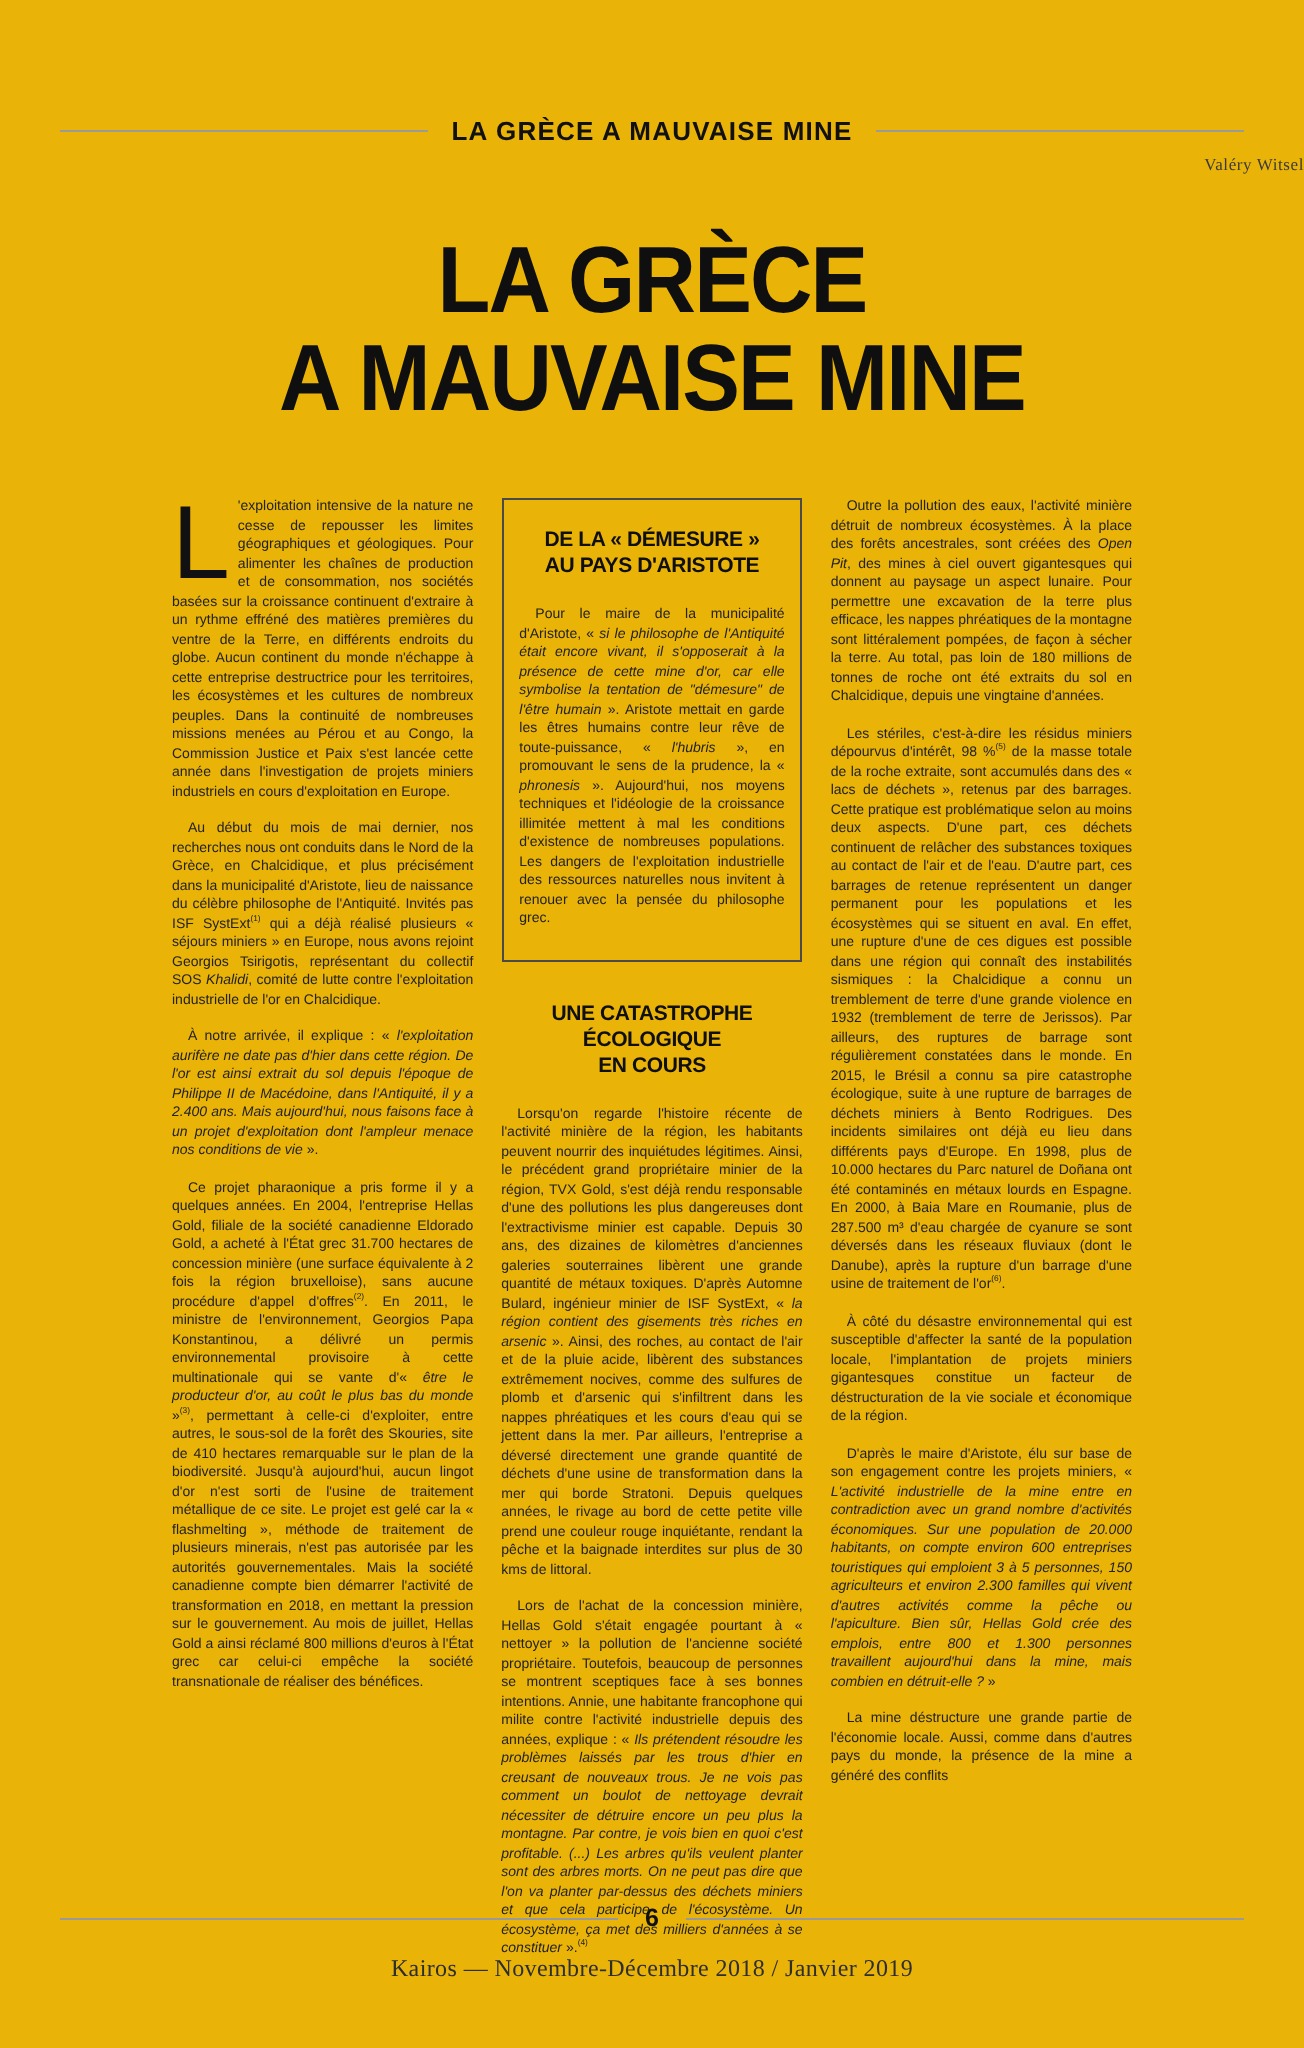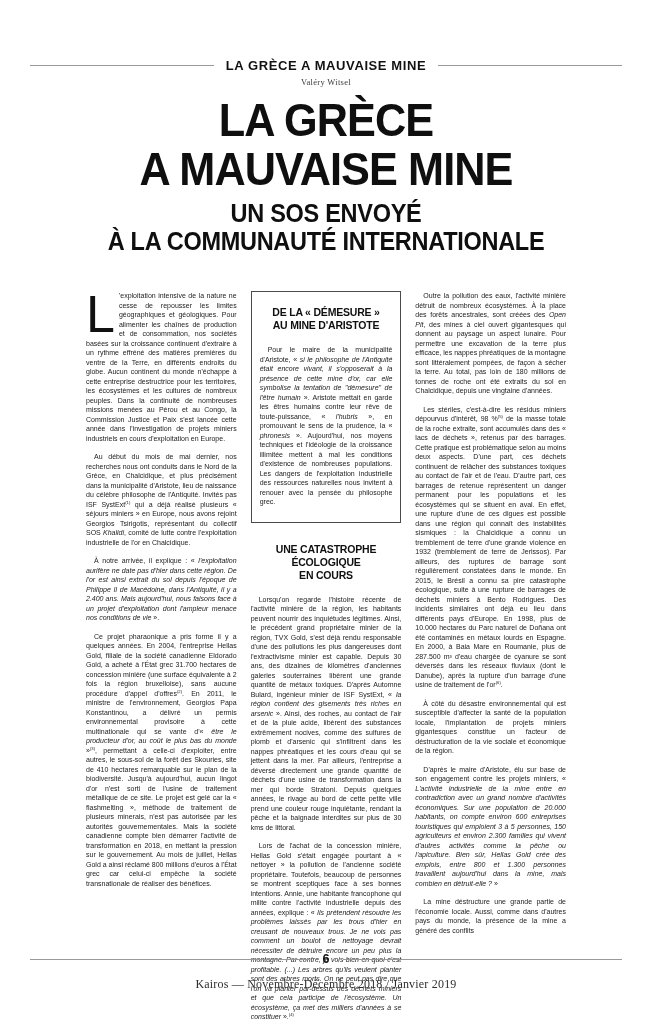--- a/index.html
+++ b/index.html
@@ -1,44 +1,44 @@
 <!DOCTYPE html>
 <html lang="fr"><head>
 <meta charset="utf-8">
 <style>
   html,body{margin:0;padding:0;}
   body{background:#e8e8e8;}
   .page{
     position:relative;
     width:652px;height:1024px;
     margin:0 auto;
-    background:#ffffff;
+    background:#eab308;
     color:#1b1b1b;
     font-family:"Liberation Sans","DejaVu Sans",sans-serif;
     overflow:hidden;
     box-sizing:border-box;
   }
   
   .kicker-row{
     display:flex;align-items:center;
     padding:0 30px;margin-top:58px;
   }
   .rule{flex:1;height:1px;background:#9a9a9a;}
   .kicker{
     margin:0 12px;
     font-size:13px;font-weight:bold;letter-spacing:.6px;
     white-space:nowrap;color:#111;
   }
   .author{
-    text-align:center;margin-top:4px;
+    text-align:right;margin-top:4px;
     font-family:"Liberation Serif","DejaVu Serif",serif;
     font-size:8.5px;color:#3a3a3a;letter-spacing:.3px;
   }
   
-  .title-block{margin-top:8px;text-align:center;color:#0f0f0f;}
+  .title-block{margin-top:28px;text-align:center;color:#0f0f0f;}
   .title-line{
     font-size:47px;font-weight:bold;line-height:49px;
     letter-spacing:-1px;transform:scaleX(.92);transform-origin:center;
   }
   .subtitle-line{
     font-size:25px;font-weight:bold;line-height:28px;
     letter-spacing:-.3px;transform:scaleX(.94);transform-origin:center;
   }
   .subtitle-block{margin-top:6px;}
   
@@ -99,43 +99,39 @@
   <div class="kicker-row">
     <div class="rule"></div>
     <div class="kicker">LA GRÈCE A MAUVAISE MINE</div>
     <div class="rule"></div>
   </div>
   <div class="author">Valéry Witsel</div>
 
   <div class="title-block">
     <div class="title-line">LA GRÈCE</div>
     <div class="title-line">A MAUVAISE MINE</div>
-    <div class="subtitle-block">
-      <div class="subtitle-line">UN SOS ENVOYÉ</div>
-      <div class="subtitle-line">À LA COMMUNAUTÉ INTERNATIONALE</div>
-    </div>
   </div>
 
   <div class="columns">
 
     <div class="col">
       <div class="para lead">
         <span class="dropcap">L</span><span><span>'exploitation intensive de la nature ne cesse de repousser les limites géographiques et géologiques. Pour alimenter les chaînes de production et de consommation, nos sociétés basées sur la croissance continuent d'extraire à un rythme effréné des matières premières du ventre de la Terre, en différents endroits du globe. Aucun continent du monde n'échappe à cette entreprise destructrice pour les territoires, les écosystèmes et les cultures de nombreux peuples. Dans la continuité de nombreuses missions menées au Pérou et au Congo, la Commission Justice et Paix s'est lancée cette année dans l'investigation de projets miniers industriels en cours d'exploitation en Europe.</span></span>
       </div>
       <div>
           <p class="para"><span>Au début du mois de mai dernier, nos recherches nous ont conduits dans le Nord de la Grèce, en Chalcidique, et plus précisément dans la municipalité d'Aristote, lieu de naissance du célèbre philosophe de l'Antiquité. Invités pas ISF SystExt</span><sup>(1)</sup><span> qui a déjà réalisé plusieurs « séjours miniers » en Europe, nous avons rejoint Georgios Tsirigotis, représentant du collectif SOS </span><em>Khalidi</em><span>, comité de lutte contre l'exploitation industrielle de l'or en Chalcidique.</span></p>
           <p class="para"><span>À notre arrivée, il explique : « </span><em>l'exploitation aurifère ne date pas d'hier dans cette région. De l'or est ainsi extrait du sol depuis l'époque de Philippe II de Macédoine, dans l'Antiquité, il y a 2.400 ans. Mais aujourd'hui, nous faisons face à un projet d'exploitation dont l'ampleur menace nos conditions de vie</em><span> ».</span></p>
           <p class="para"><span>Ce projet pharaonique a pris forme il y a quelques années. En 2004, l'entreprise Hellas Gold, filiale de la société canadienne Eldorado Gold, a acheté à l'État grec 31.700 hectares de concession minière (une surface équivalente à 2 fois la région bruxelloise), sans aucune procédure d'appel d'offres</span><sup>(2)</sup><span>. En 2011, le ministre de l'environnement, Georgios Papa Konstantinou, a délivré un permis environnemental provisoire à cette multinationale qui se vante d'« </span><em>être le producteur d'or, au coût le plus bas du monde</em><span> »</span><sup>(3)</sup><span>, permettant à celle-ci d'exploiter, entre autres, le sous-sol de la forêt des Skouries, site de 410 hectares remarquable sur le plan de la biodiversité. Jusqu'à aujourd'hui, aucun lingot d'or n'est sorti de l'usine de traitement métallique de ce site. Le projet est gelé car la « flashmelting », méthode de traitement de plusieurs minerais, n'est pas autorisée par les autorités gouvernementales. Mais la société canadienne compte bien démarrer l'activité de transformation en 2018, en mettant la pression sur le gouvernement. Au mois de juillet, Hellas Gold a ainsi réclamé 800 millions d'euros à l'État grec car celui-ci empêche la société transnationale de réaliser des bénéfices.</span></p>
         </div>
     </div>
 
     <div class="col">
       <div class="insert-box">
         <div class="section-heading">DE LA « DÉMESURE »
-AU MINE D'ARISTOTE</div>
+AU PAYS D'ARISTOTE</div>
         <div>
             <p class="para"><span>Pour le maire de la municipalité d'Aristote, « </span><em>si le philosophe de l'Antiquité était encore vivant, il s'opposerait à la présence de cette mine d'or, car elle symbolise la tentation de "démesure" de l'être humain</em><span> ». Aristote mettait en garde les êtres humains contre leur rêve de toute-puissance, « </span><em>l'hubris</em><span> », en promouvant le sens de la prudence, la « </span><em>phronesis</em><span> ». Aujourd'hui, nos moyens techniques et l'idéologie de la croissance illimitée mettent à mal les conditions d'existence de nombreuses populations. Les dangers de l'exploitation industrielle des ressources naturelles nous invitent à renouer avec la pensée du philosophe grec.</span></p>
           </div>
       </div>
       <div class="section-heading mid">UNE CATASTROPHE ÉCOLOGIQUE
 EN COURS</div>
       <div>
           <p class="para"><span>Lorsqu'on regarde l'histoire récente de l'activité minière de la région, les habitants peuvent nourrir des inquiétudes légitimes. Ainsi, le précédent grand propriétaire minier de la région, TVX Gold, s'est déjà rendu responsable d'une des pollutions les plus dangereuses dont l'extractivisme minier est capable. Depuis 30 ans, des dizaines de kilomètres d'anciennes galeries souterraines libèrent une grande quantité de métaux toxiques. D'après Automne Bulard, ingénieur minier de ISF SystExt, « </span><em>la région contient des gisements très riches en arsenic</em><span> ». Ainsi, des roches, au contact de l'air et de la pluie acide, libèrent des substances extrêmement nocives, comme des sulfures de plomb et d'arsenic qui s'infiltrent dans les nappes phréatiques et les cours d'eau qui se jettent dans la mer. Par ailleurs, l'entreprise a déversé directement une grande quantité de déchets d'une usine de transformation dans la mer qui borde Stratoni. Depuis quelques années, le rivage au bord de cette petite ville prend une couleur rouge inquiétante, rendant la pêche et la baignade interdites sur plus de 30 kms de littoral.</span></p>
           <p class="para"><span>Lors de l'achat de la concession minière, Hellas Gold s'était engagée pourtant à « nettoyer » la pollution de l'ancienne société propriétaire. Toutefois, beaucoup de personnes se montrent sceptiques face à ses bonnes intentions. Annie, une habitante francophone qui milite contre l'activité industrielle depuis des années, explique : « </span><em>Ils prétendent résoudre les problèmes laissés par les trous d'hier en creusant de nouveaux trous. Je ne vois pas comment un boulot de nettoyage devrait nécessiter de détruire encore un peu plus la montagne. Par contre, je vois bien en quoi c'est profitable. (...) Les arbres qu'ils veulent planter sont des arbres morts. On ne peut pas dire que l'on va planter par-dessus des déchets miniers et que cela participe de l'écosystème. Un écosystème, ça met des milliers d'années à se constituer</em><span> ».</span><sup>(4)</sup></p>
         </div>

